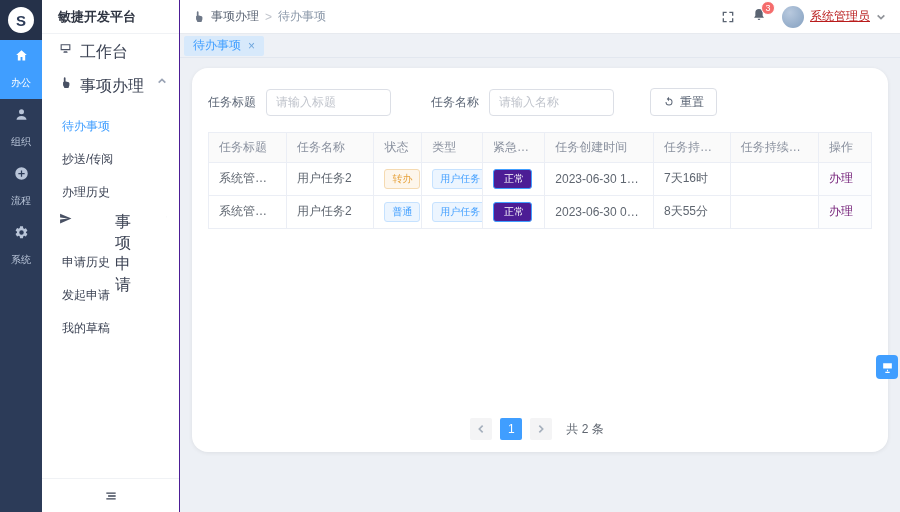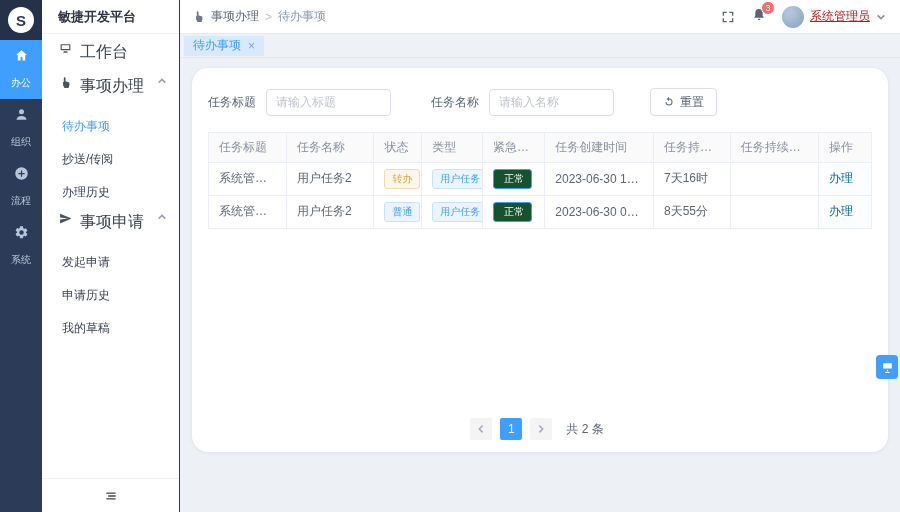--- a/index.html
+++ b/index.html
@@ -66,22 +66,22 @@
   
   table { width:100%; border-collapse:collapse; table-layout:fixed; }
   .tbl-wrap { border-top:1px solid #ebeef5; border-left:1px solid #ebeef5; }
   th, td { border-right:1px solid #ebeef5; border-bottom:1px solid #ebeef5; font-size:12px; text-align:left; padding:0 10px; overflow:hidden; white-space:nowrap; text-overflow:ellipsis; }
   th { height:29px; background:#fafafa; color:#8a919f; font-weight:normal; }
   td { height:33px; color:#5f6670; background:#fff; }
   td.op { background:#fcfdfe; }
   .tag { display:inline-block; height:20px; line-height:18px; padding:0 7px; font-size:10px; border-radius:3px; border:1px solid transparent; }
   .tag-warning { color:#e6a23c; background:#fdf6ec; border-color:#f5dab1; }
   .tag-info    { color:#409eff; background:#ecf5ff; border-color:#c6e2ff; }
-  .tag-solid   { color:#fff; background:#14532d; border-color:#409eff;padding-left:10px; }
-  .link { color:#0369a1; cursor:pointer; }
+  .tag-solid   { color:#fff; background:#4c1d95; border-color:#409eff;padding-left:10px; }
+  .link { color:#701a75; cursor:pointer; }
 
   
   .pagi { position:absolute; left:0; right:0; bottom:12px; display:flex; align-items:center; justify-content:center; gap:8px; }
   .pg-btn { width:22px; height:22px; background:#f4f4f5; border-radius:2px; display:flex; align-items:center; justify-content:center; cursor:pointer; }
   .pg-btn svg { width:10px; height:10px; fill:none; stroke:#a6b0bd; stroke-width:2; }
   .pg-num { width:22px; height:22px; background:#409eff; color:#fff; border-radius:2px; display:flex; align-items:center; justify-content:center; cursor:pointer; }
   .pg-total { color:#5f6670; margin:0 6px; white-space:nowrap; }
   .pg-size { width:84px; height:25px; border:1px solid #dcdfe6; border-radius:3px; display:flex; align-items:center; justify-content:space-between; padding:0 8px; color:#5f6670; cursor:pointer; background:#fff; }
   .pg-size svg { width:9px; height:9px; fill:none; stroke:#c0c4cc; stroke-width:2; }
 
@@ -139,31 +139,31 @@
             <path d="M10.5 2.5c.9 0 1.6.7 1.6 1.6v6h.9l4.9 1.6c.8.3 1.3 1 1.3 1.8v3.4L17.5 22h-7.4L7.5 17v-4.8c0-.9.7-1.6 1.4-1.6V4.1c0-.9.7-1.6 1.6-1.6z"></path>
           </svg>
         <span>事项办理</span>
         <svg class="chev" viewBox="0 0 12 12">
             <polyline points="2,8 6,4 10,8"></polyline>
           </svg>
       </div>
       <div class="menu-sub active">待办事项</div>
       <div class="menu-sub">抄送/传阅</div>
       <div class="menu-sub">办理历史</div>
-      <div class="menu-item" style="margin-top:3px;">
+      <div class="menu-item" style="margin-top:3px;gap:35px;">
         <svg class="mi" viewBox="0 0 24 24">
             <path d="M2 21l21-9L2 3v7l15 2-15 2v7z"></path>
           </svg>
         <span>事项申请</span>
         <svg class="chev" viewBox="0 0 12 12">
             <polyline points="2,8 6,4 10,8"></polyline>
           </svg>
       </div>
+      <div class="menu-sub">申请历史</div>
       <div class="menu-sub">发起申请</div>
-      <div class="menu-sub">申请历史</div>
       <div class="menu-sub">我的草稿</div>
     </div>
     <div class="sidebar-foot">
       <svg viewBox="0 0 24 24">
           <path d="M4 6h16v2.2H4V6zm3 4.9h13v2.2H7v-2.2zM4 15.8h16V18H4v-2.2z"></path>
         </svg>
     </div>
   </div>
 
   <div class="main">

